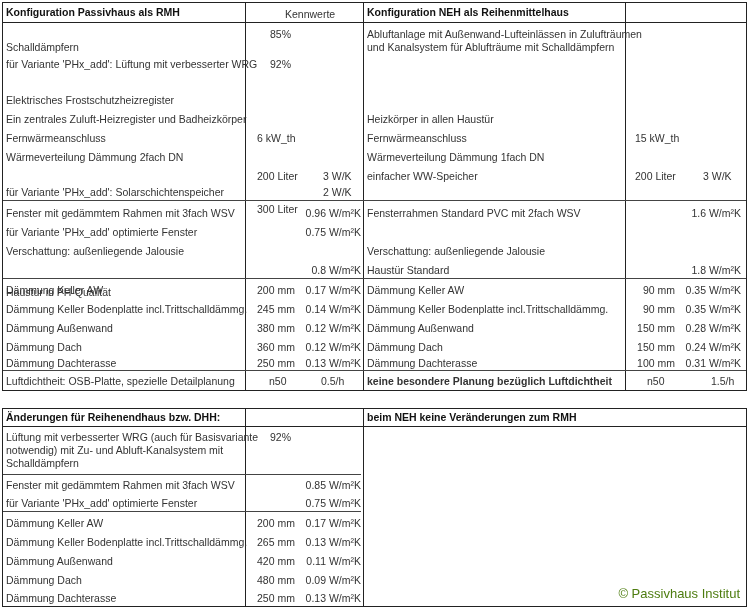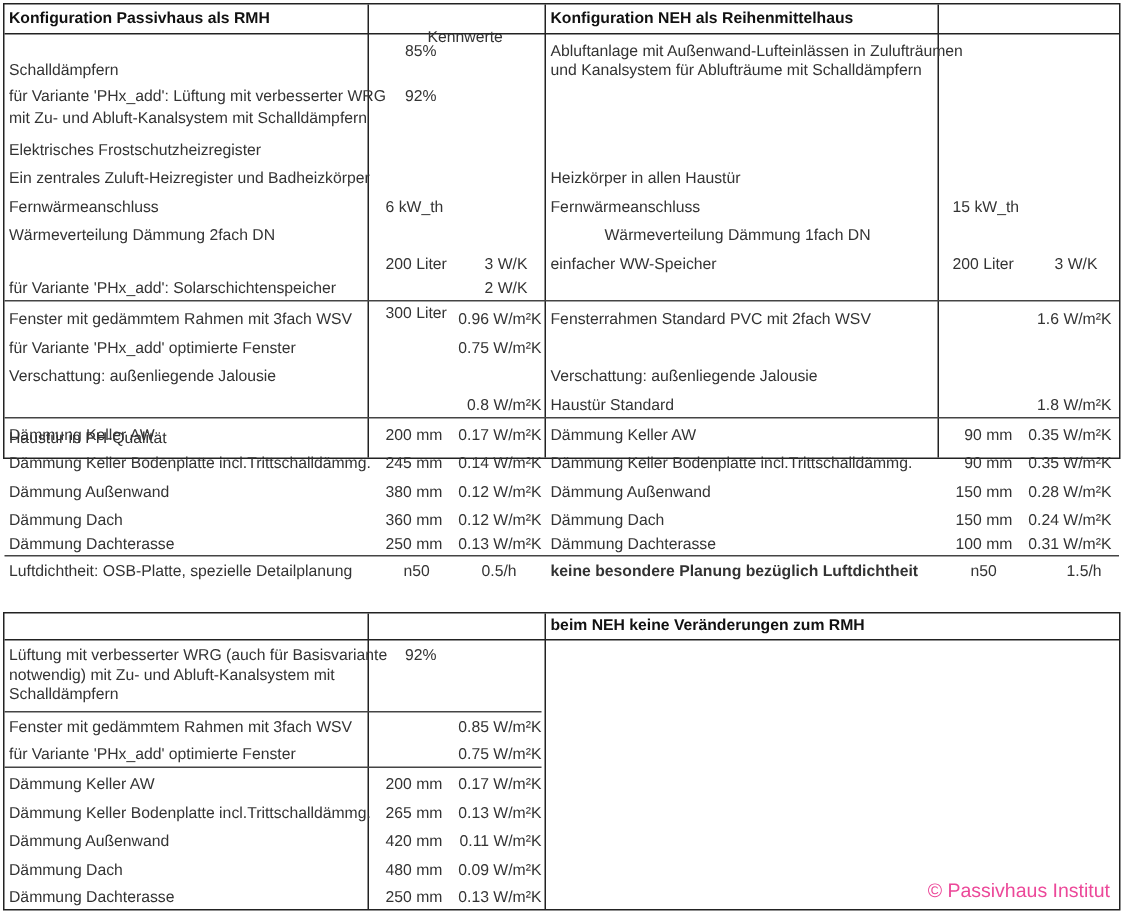--- a/index.html
+++ b/index.html
@@ -5,42 +5,41 @@
   html, body { margin:0; padding:0; background:#ffffff; }
   body { width:750px; height:610px; position:relative; overflow:hidden;
          font-family:"Liberation Sans", sans-serif; font-size:10.5px; color:#333; }
   .tbl { position:absolute; border:1.5px solid #222; box-sizing:border-box; }
   .vline { position:absolute; top:0; bottom:0; border-left:1.5px solid #222; }
   .hline { position:absolute; left:0; right:0; border-top:1px solid #444; }
   .hline.thick { border-top:1.5px solid #222; }
   .cell { position:absolute; white-space:nowrap; line-height:13px; }
   .b { font-weight:bold; color:#111; }
   .r { text-align:right; }
-  .copy { font-size:13px; color:#ec4899; }
+  .copy { font-size:13px; color:#4d7c0f; }
 </style>
 </head>
 <body>
 
-<div class="tbl" style="left:2px; top:2px; width:745px; height:304px;">
+<div class="tbl" style="left:2px; top:2px; width:745px; height:389px;">
   <div class="vline" style="left:242px;"></div>
   <div class="vline" style="left:360px;"></div>
   <div class="vline" style="left:622px;"></div>
   <div class="hline thick" style="top:19px;"></div>
   <div class="hline" style="top:197px;"></div>
   <div class="hline" style="top:275px;"></div>
   <div class="hline" style="top:367px;"></div>
 
   <div class="cell b" style="left:3px; top:3px;">Konfiguration Passivhaus als RMH</div>
-  <div class="cell" style="left:258px; top:16px;padding-left:24px;">Kennwerte</div>
+  <div class="cell" style="left:258px; top:5px;padding-left:24px;">Kennwerte</div>
   <div class="cell b" style="left:364px; top:3px;">Konfiguration NEH als Reihenmittelhaus</div>
 
   <div class="cell" style="left:3px; top:38px;">Schalldämpfern</div>
   <div class="cell" style="left:267px; top:25px;">85%</div>
   <div class="cell" style="left:3px; top:55px;">für Variante 'PHx_add': Lüftung mit verbesserter WRG</div>
-  <div class="cell" style="left:3px; top:70px;">mit Zu- und Abluft-Kanalsystem mit Schalldämpfern</div>
   <div class="cell" style="left:267px; top:55px;">92%</div>
   <div class="cell" style="left:3px; top:91px;">Elektrisches Frostschutzheizregister</div>
   <div class="cell" style="left:3px; top:110px;">Ein zentrales Zuluft-Heizregister und Badheizkörper</div>
   <div class="cell" style="left:3px; top:129px;">Fernwärmeanschluss</div>
   <div class="cell" style="left:254px; top:129px;">6 kW_th</div>
   <div class="cell" style="left:3px; top:148px;">Wärmeverteilung Dämmung 2fach DN</div>
   <div class="cell" style="left:254px; top:167px;">200 Liter</div>
   <div class="cell" style="left:320px; top:167px;">3 W/K</div>
   <div class="cell" style="left:3px; top:183px;">für Variante 'PHx_add':  Solarschichtenspeicher</div>
   <div class="cell" style="left:254px; top:200px;">300 Liter</div>
@@ -72,21 +71,21 @@
 
   <div class="cell" style="left:3px; top:372px;">Luftdichtheit: OSB-Platte, spezielle Detailplanung</div>
   <div class="cell" style="left:266px; top:372px;">n50</div>
   <div class="cell" style="left:318px; top:372px;">0.5/h</div>
 
   <div class="cell" style="left:364px; top:25px;">Abluftanlage mit Außenwand-Lufteinlässen in Zulufträumen</div>
   <div class="cell" style="left:364px; top:38px;">und Kanalsystem für Ablufträume mit Schalldämpfern</div>
   <div class="cell" style="left:364px; top:110px;">Heizkörper in allen Haustür</div>
   <div class="cell" style="left:364px; top:129px;">Fernwärmeanschluss</div>
   <div class="cell" style="left:632px; top:129px;">15 kW_th</div>
-  <div class="cell" style="left:364px; top:148px;margin-left:36px;">Wärmeverteilung Dämmung 1fach DN</div>
+  <div class="cell" style="left:364px; top:148px;">Wärmeverteilung Dämmung 1fach DN</div>
   <div class="cell" style="left:364px; top:167px;">einfacher WW-Speicher</div>
   <div class="cell" style="left:632px; top:167px;">200 Liter</div>
   <div class="cell" style="left:700px; top:167px;">3 W/K</div>
 
   <div class="cell" style="left:364px; top:204px;">Fensterrahmen Standard PVC mit 2fach WSV</div>
   <div class="cell r" style="left:670px; width:68px; top:204px;">1.6 W/m²K</div>
   <div class="cell" style="left:364px; top:242px;">Verschattung: außenliegende Jalousie</div>
   <div class="cell" style="left:364px; top:261px;">Haustür Standard</div>
   <div class="cell r" style="left:670px; width:68px; top:261px;">1.8 W/m²K</div>
 
@@ -111,20 +110,21 @@
   <div class="cell" style="left:708px; top:372px;">1.5/h</div>
 </div>
 
 <div class="tbl" style="left:2px; top:408px; width:745px; height:199px;">
   <div class="vline" style="left:242px;"></div>
   <div class="vline" style="left:360px;"></div>
   <div class="hline thick" style="top:17px;"></div>
   <div class="hline" style="top:65px; right:385px;"></div>
   <div class="hline" style="top:102px; right:385px;"></div>
 
+  <div class="cell b" style="left:3px; top:2px;">Änderungen für Reihenendhaus bzw. DHH:</div>
   <div class="cell b" style="left:364px; top:2px;">beim NEH keine Veränderungen zum RMH</div>
 
   <div class="cell" style="left:3px; top:22px;">Lüftung mit verbesserter WRG (auch für Basisvariante</div>
   <div class="cell" style="left:3px; top:35px;">notwendig)  mit Zu- und Abluft-Kanalsystem mit</div>
   <div class="cell" style="left:3px; top:48px;">Schalldämpfern</div>
   <div class="cell" style="left:267px; top:22px;">92%</div>
 
   <div class="cell" style="left:3px; top:70px;">Fenster mit gedämmtem Rahmen mit 3fach WSV</div>
   <div class="cell r" style="left:290px; width:68px; top:70px;">0.85 W/m²K</div>
   <div class="cell" style="left:3px; top:88px;">für Variante 'PHx_add' optimierte Fenster</div>

